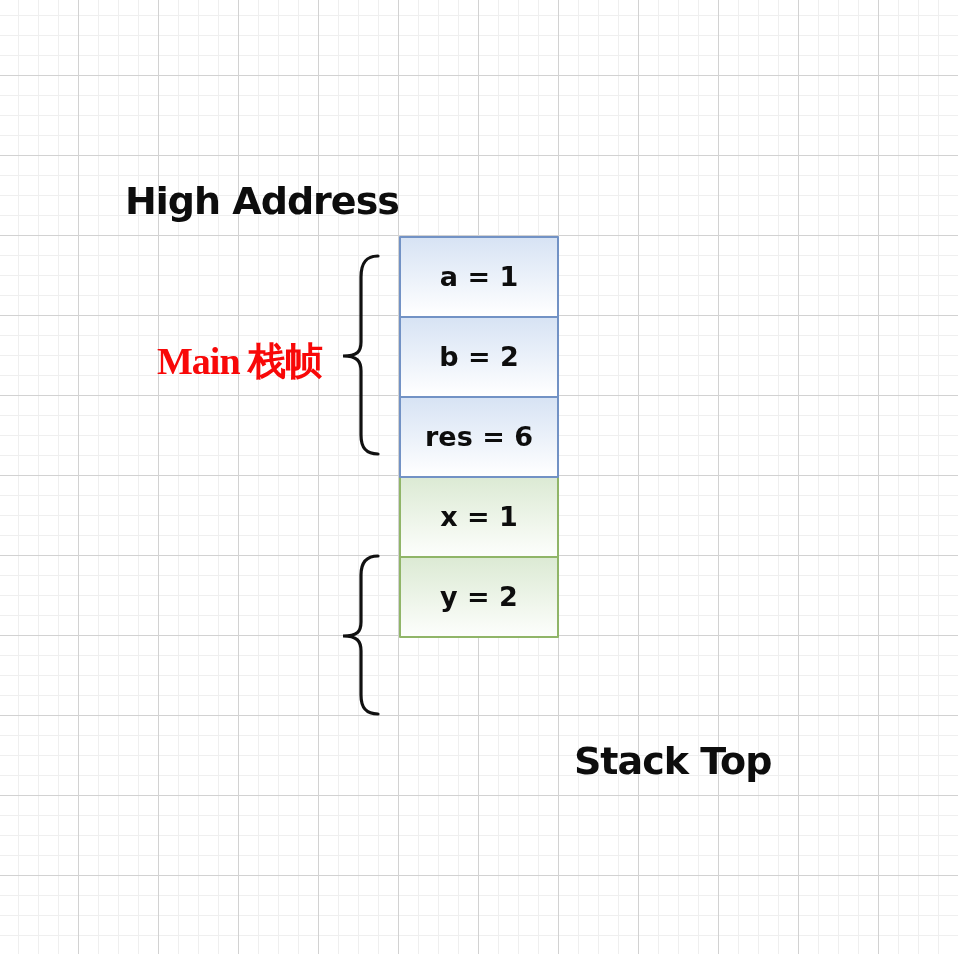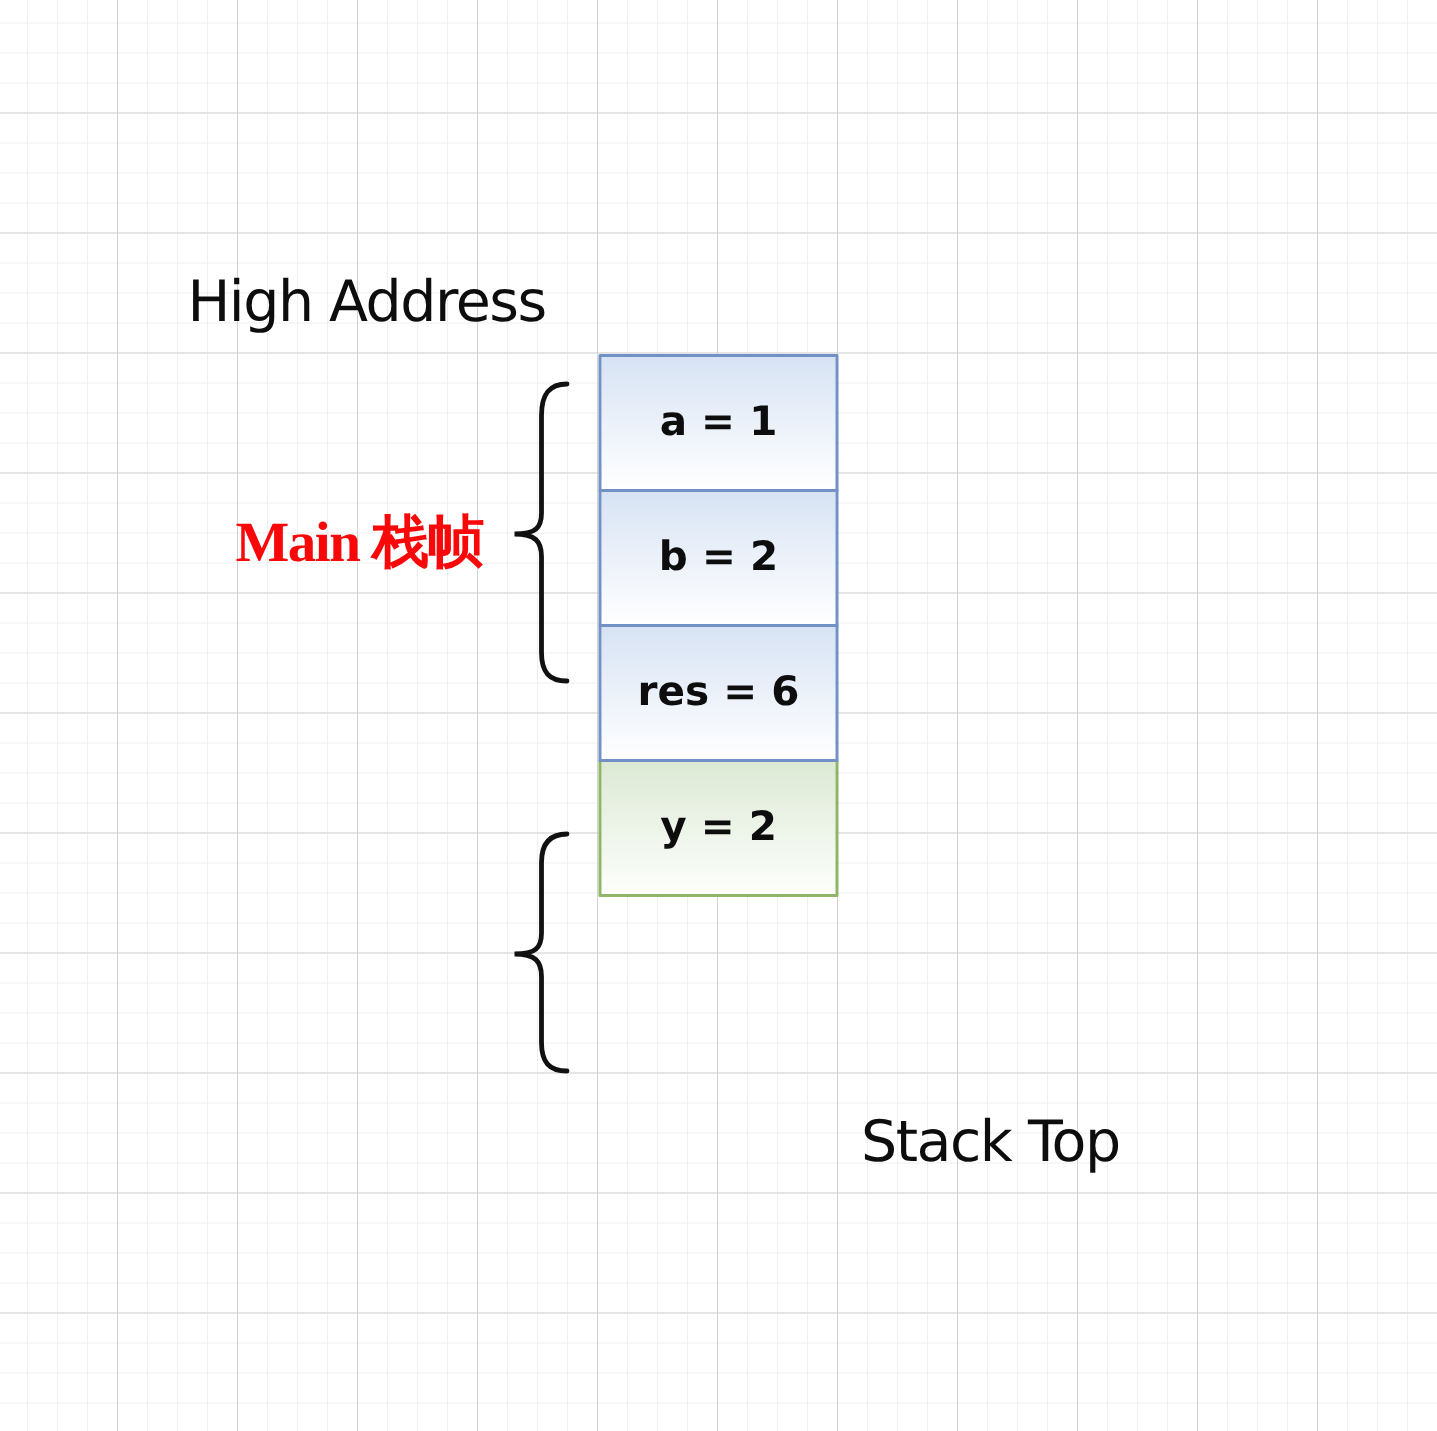--- a/index.html
+++ b/index.html
@@ -28,21 +28,21 @@
       linear-gradient(var(--grid-major) 1px, transparent 1px),
       linear-gradient(90deg, var(--grid-major) 1px, transparent 1px),
       linear-gradient(var(--grid-minor) 1px, transparent 1px),
       linear-gradient(90deg, var(--grid-minor) 1px, transparent 1px);
     background-size:80px 80px,80px 80px,20px 20px,20px 20px;
     background-position:-2px -5px;
   }
   .hdr{
     position:absolute;
     font-size:38px;
-    font-weight:normal;
+    font-weight:bold;
     letter-spacing:-1px;
     white-space:nowrap;
     color:var(--text);
   }
   .hdr.high{left:125px;top:179px;}
   .hdr.bottom{left:585px;top:179px;}
   .hdr.low{left:148px;top:739px;}
   .hdr.top{left:574px;top:739px;}
   .frame-label{
     position:absolute;
@@ -63,21 +63,21 @@
     stroke:#111111;
     stroke-width:3.2;
     stroke-linecap:round;
   }
   .stack{
     position:absolute;
     left:399px;top:236px;width:160px;
   }
   .cell{
     position:relative;
-    width:160px;height:92px;
+    width:160px;height:82px;
     display:flex;align-items:center;justify-content:center;
     text-align:center;
     font-size:27px;font-weight:bold;
     line-height:1.15;
     border:2px solid var(--blue-border);
     border-radius:1px;
     background:linear-gradient(180deg, var(--blue-fill-top) 0%, #ffffff 100%);
   }
   .cell + .cell{margin-top:-2px;}
   .cell.blue{z-index:2;}
@@ -124,17 +124,20 @@
     <div class="cell blue">
       <span>a = 1</span>
     </div>
     <div class="cell blue">
       <span>b = 2</span>
     </div>
     <div class="cell blue">
       <span>res = 6</span>
     </div>
     <div class="cell green">
+      <span>x = 1</span>
+    </div>
+    <div class="cell green">
       <span>y = 2</span>
     </div>
   </div>
 
 </div>
 
 </body></html>

